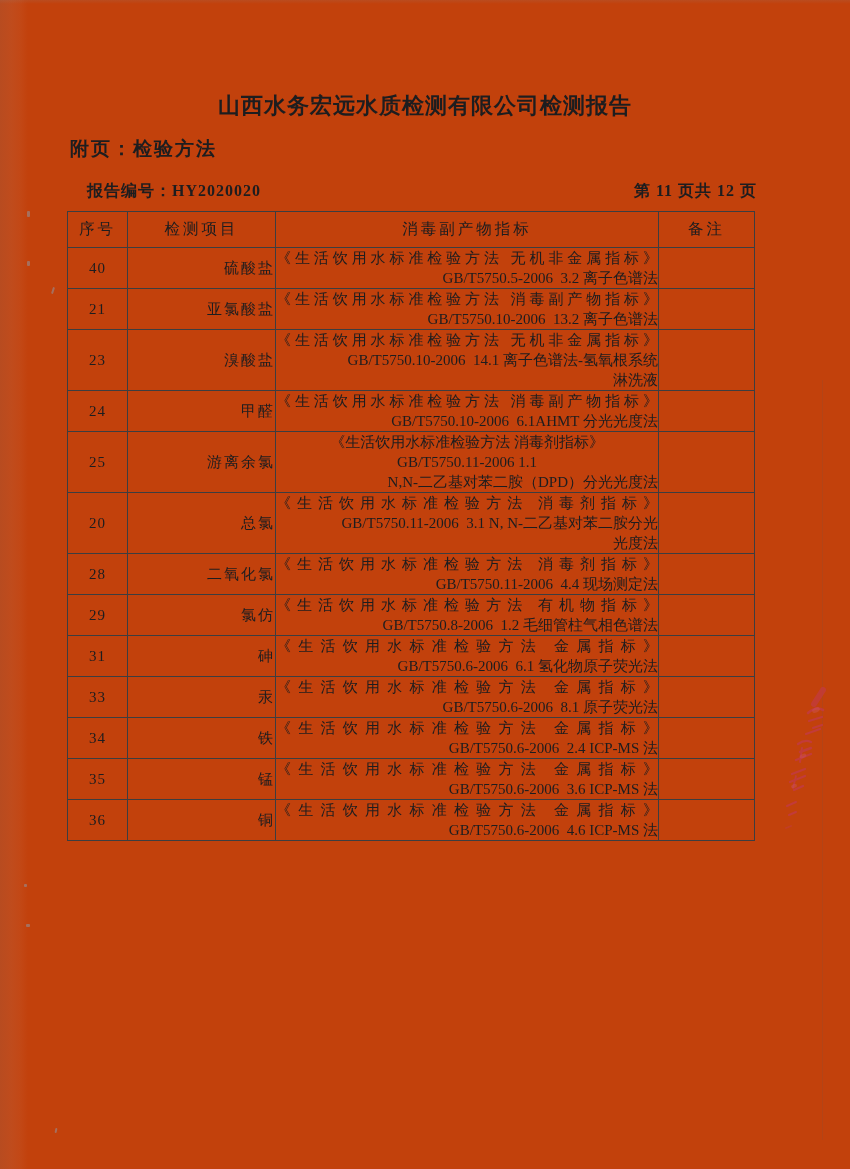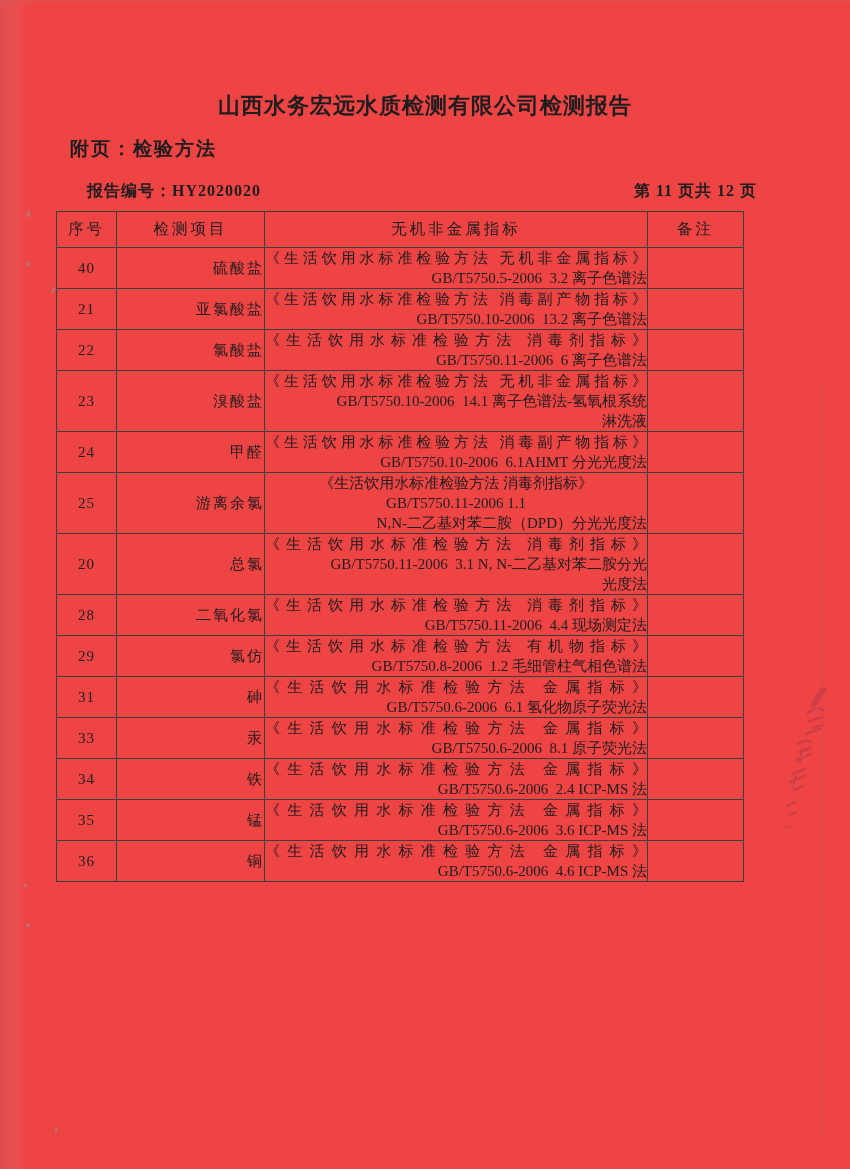--- a/index.html
+++ b/index.html
@@ -1,18 +1,18 @@
 <!DOCTYPE html>
 <html><head>
 <meta charset="utf-8">
 <style>
   html,body{margin:0;padding:0;background:#ffffff;}
   .paper{
     position:relative;width:850px;height:1169px;overflow:hidden;
-    background:#ef4444;color:#1d1d1f;
+    background:#c2410c;color:#1d1d1f;
     font-family:"Liberation Serif","DejaVu Serif",serif;
   }
   
   .scan-left{
     position:absolute;left:0;top:0;width:28px;height:100%;
     background:linear-gradient(to right,rgba(130,130,135,.16),rgba(170,170,175,.10) 40%,rgba(200,200,205,.05) 72%,rgba(255,255,255,0));
   }
   .scan-top{
     position:absolute;left:0;top:0;width:100%;height:4px;
     background:linear-gradient(to bottom,rgba(140,140,145,.14),rgba(255,255,255,0));
@@ -33,21 +33,21 @@
   }
   .meta-row{
     position:absolute;top:181px;left:87px;width:670px;
     display:flex;justify-content:space-between;align-items:baseline;
     font-size:16px;font-weight:700;
   }
   .meta-left{letter-spacing:1px;}
   .meta-right{letter-spacing:1px;}
   
   table.methods{
-    position:absolute;top:211px;left:56px;width:687px;
+    position:absolute;top:211px;left:67px;width:687px;
     border-collapse:collapse;table-layout:fixed;
     font-size:15px;
   }
   table.methods th,table.methods td{
     border:1px solid #3d3d40;
     vertical-align:middle;
     padding:0;
   }
   table.methods thead th{
     height:35px;font-weight:400;font-size:15.5px;letter-spacing:3px;
@@ -95,49 +95,40 @@
     <colgroup>
       <col class="c-no">
         <col class="c-item">
         <col class="c-method">
         <col class="c-remark">
     </colgroup>
     <thead>
       <tr>
         <th>序号</th>
         <th>检测项目</th>
-        <th>无机非金属指标</th>
+        <th>消毒副产物指标</th>
         <th>备注</th>
       </tr>
     </thead>
     <tbody id="tbody">
         <tr>
           <td class="cell-no">40</td>
           <td class="cell-item">硫酸盐</td>
           <td class="cell-method">
             <div class="ml j">《生活饮用水标准检验方法 无机非金属指标》</div>
             <div class="ml l">GB/T5750.5-2006  3.2 离子色谱法</div>
           </td>
           <td class="cell-remark"></td>
         </tr>
         <tr>
           <td class="cell-no">21</td>
           <td class="cell-item">亚氯酸盐</td>
           <td class="cell-method">
             <div class="ml j">《生活饮用水标准检验方法 消毒副产物指标》</div>
             <div class="ml l">GB/T5750.10-2006  13.2 离子色谱法</div>
-          </td>
-          <td class="cell-remark"></td>
-        </tr>
-        <tr>
-          <td class="cell-no">22</td>
-          <td class="cell-item">氯酸盐</td>
-          <td class="cell-method">
-            <div class="ml j">《生活饮用水标准检验方法 消毒剂指标》</div>
-            <div class="ml l">GB/T5750.11-2006  6 离子色谱法</div>
           </td>
           <td class="cell-remark"></td>
         </tr>
         <tr>
           <td class="cell-no">23</td>
           <td class="cell-item">溴酸盐</td>
           <td class="cell-method">
             <div class="ml j">《生活饮用水标准检验方法 无机非金属指标》</div>
             <div class="ml l">GB/T5750.10-2006  14.1 离子色谱法-氢氧根系统</div>
             <div class="ml l">淋洗液</div>

